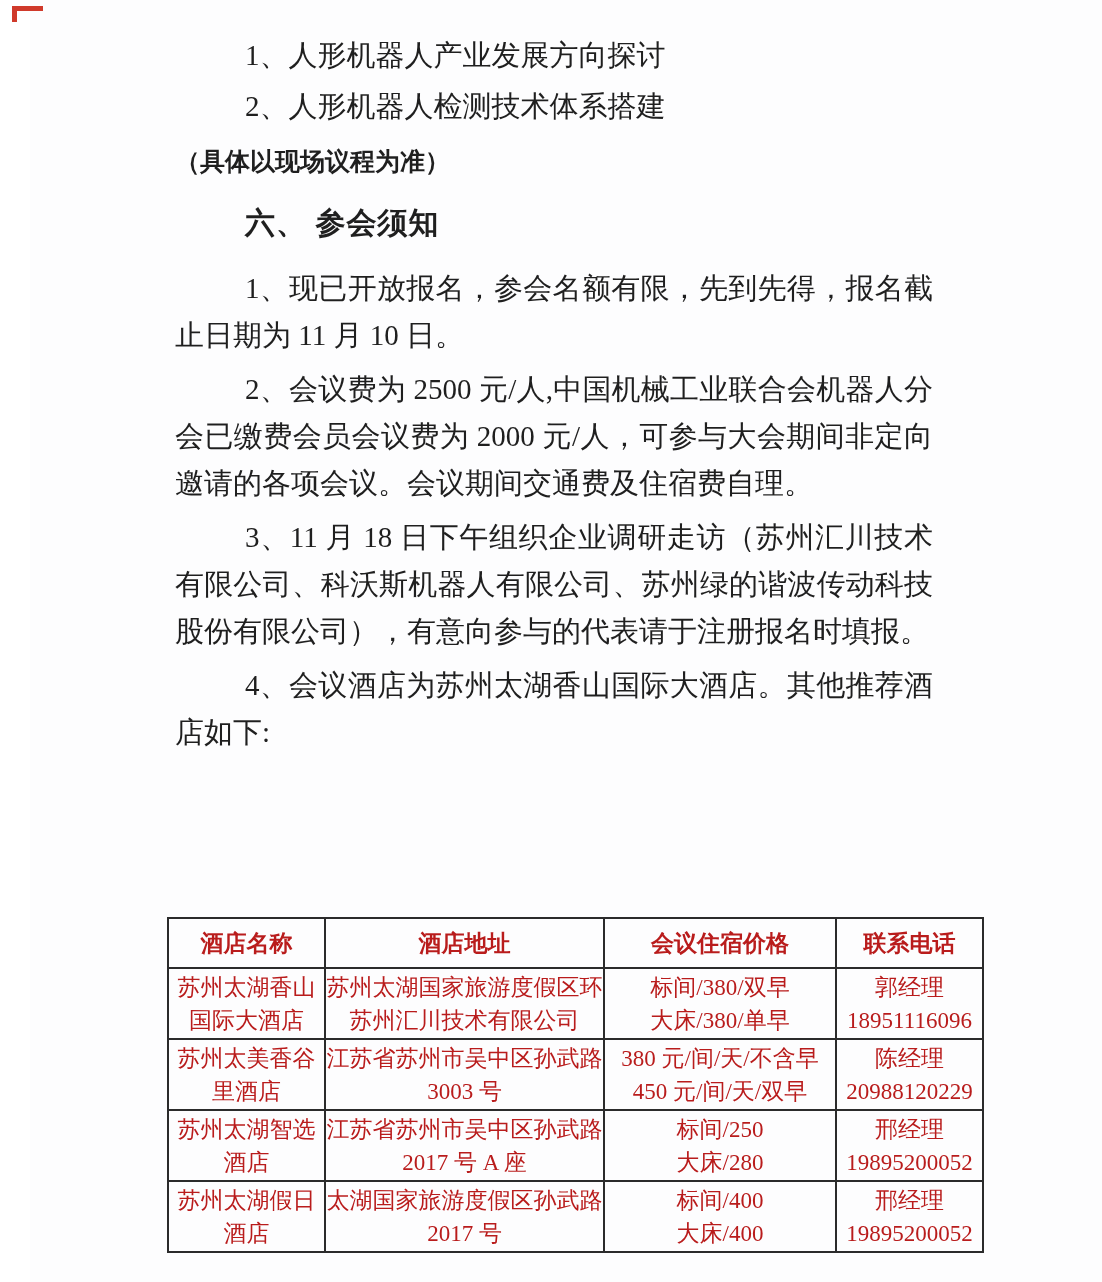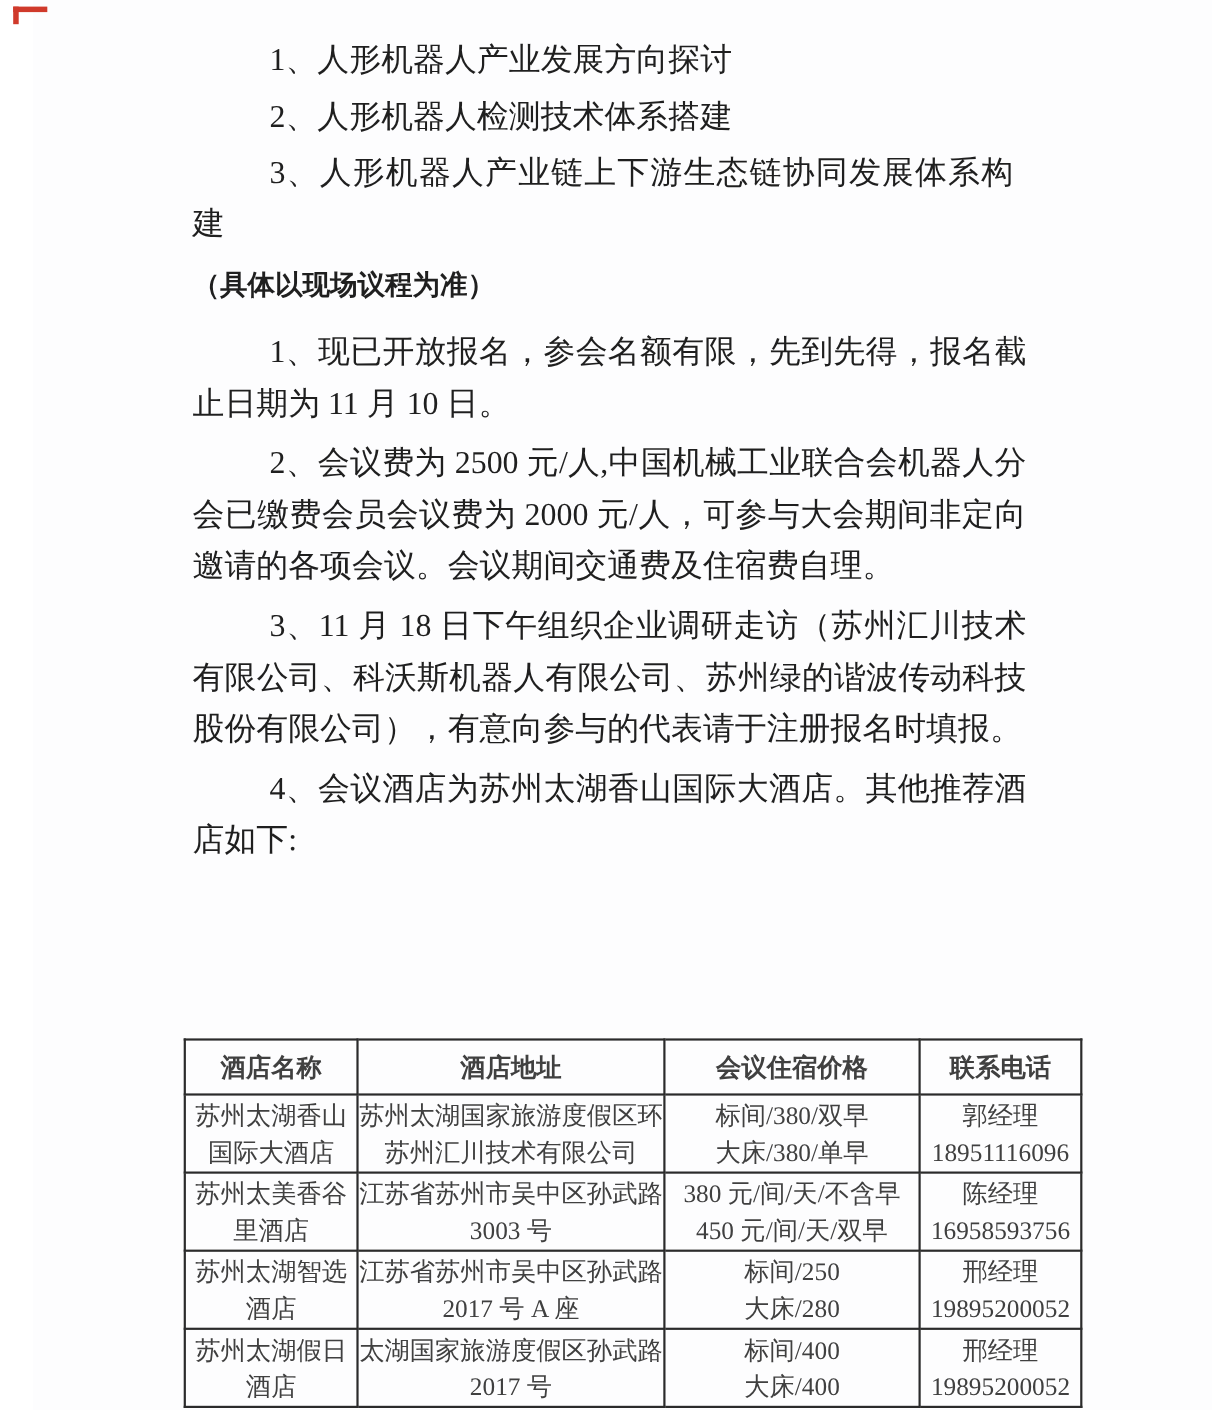--- a/index.html
+++ b/index.html
@@ -34,48 +34,48 @@
   }
   .section-heading {
     margin: 0 0 19px 0; text-indent: 70px;
     font-size: 30px; font-weight: bold; line-height: 47px;
     letter-spacing: 1px;
   }
   .para { margin: 0 0 7px 0; text-indent: 70px; }
   p, h2 { padding: 0; }
 
   table.hotels {
-    position: absolute; left: 167px; top: 944px;
+    position: absolute; left: 167px; top: 917px;
     width: 815px; height: 334px;
     border-collapse: collapse;
     table-layout: fixed;
     font-size: 23px;
-    color: #404040;
+    color: #b91c1c;
   }
   table.hotels th, table.hotels td {
     border: 2px solid #2b2b2b;
     text-align: center; vertical-align: middle;
     padding: 0;
   }
   table.hotels thead tr { height: 50px; }
   table.hotels tbody tr { height: 71px; }
   table.hotels th { font-weight: bold; font-size: 23px; }
   .cell-line { line-height: 33px; }
 </style>
 </head>
 <body>
 
 <div class="left-strip"></div>
 <div class="red-corner-mark"></div>
 
 <div class="doc">
   <p class="agenda-item">1、人形机器人产业发展方向探讨</p>
   <p class="agenda-item">2、人形机器人检测技术体系搭建</p>
-  <p class="agenda-item">3、人形机器人产业链上下游生态链协同发展体系构建</p>
   <p class="note">（具体以现场议程为准）</p>
+  <h2 class="section-heading">六、 参会须知</h2>
   <p class="para">1、现已开放报名，参会名额有限，先到先得，报名截止日期为 11 月 10 日。</p>
   <p class="para">2、会议费为 2500 元/人,中国机械工业联合会机器人分会已缴费会员会议费为 2000 元/人，可参与大会期间非定向邀请的各项会议。会议期间交通费及住宿费自理。</p>
   <p class="para">3、11 月 18 日下午组织企业调研走访（苏州汇川技术有限公司、科沃斯机器人有限公司、苏州绿的谐波传动科技股份有限公司），有意向参与的代表请于注册报名时填报。</p>
   <p class="para">4、会议酒店为苏州太湖香山国际大酒店。其他推荐酒店如下:</p>
 </div>
 
 <table class="hotels">
   <colgroup>
     <col style="width:157px">
     <col style="width:279px">
@@ -117,21 +117,21 @@
       <td>
         <div class="cell-line">江苏省苏州市吴中区孙武路</div>
         <div class="cell-line">3003 号</div>
       </td>
       <td>
         <div class="cell-line">380 元/间/天/不含早</div>
         <div class="cell-line">450 元/间/天/双早</div>
       </td>
       <td>
         <div class="cell-line">陈经理</div>
-        <div class="cell-line">16958593756</div>
+        <div class="cell-line">20988120229</div>
       </td>
     </tr>
     <tr>
       <td>
         <div class="cell-line">苏州太湖智选</div>
         <div class="cell-line">酒店</div>
       </td>
       <td>
         <div class="cell-line">江苏省苏州市吴中区孙武路</div>
         <div class="cell-line">2017 号 A 座</div>

